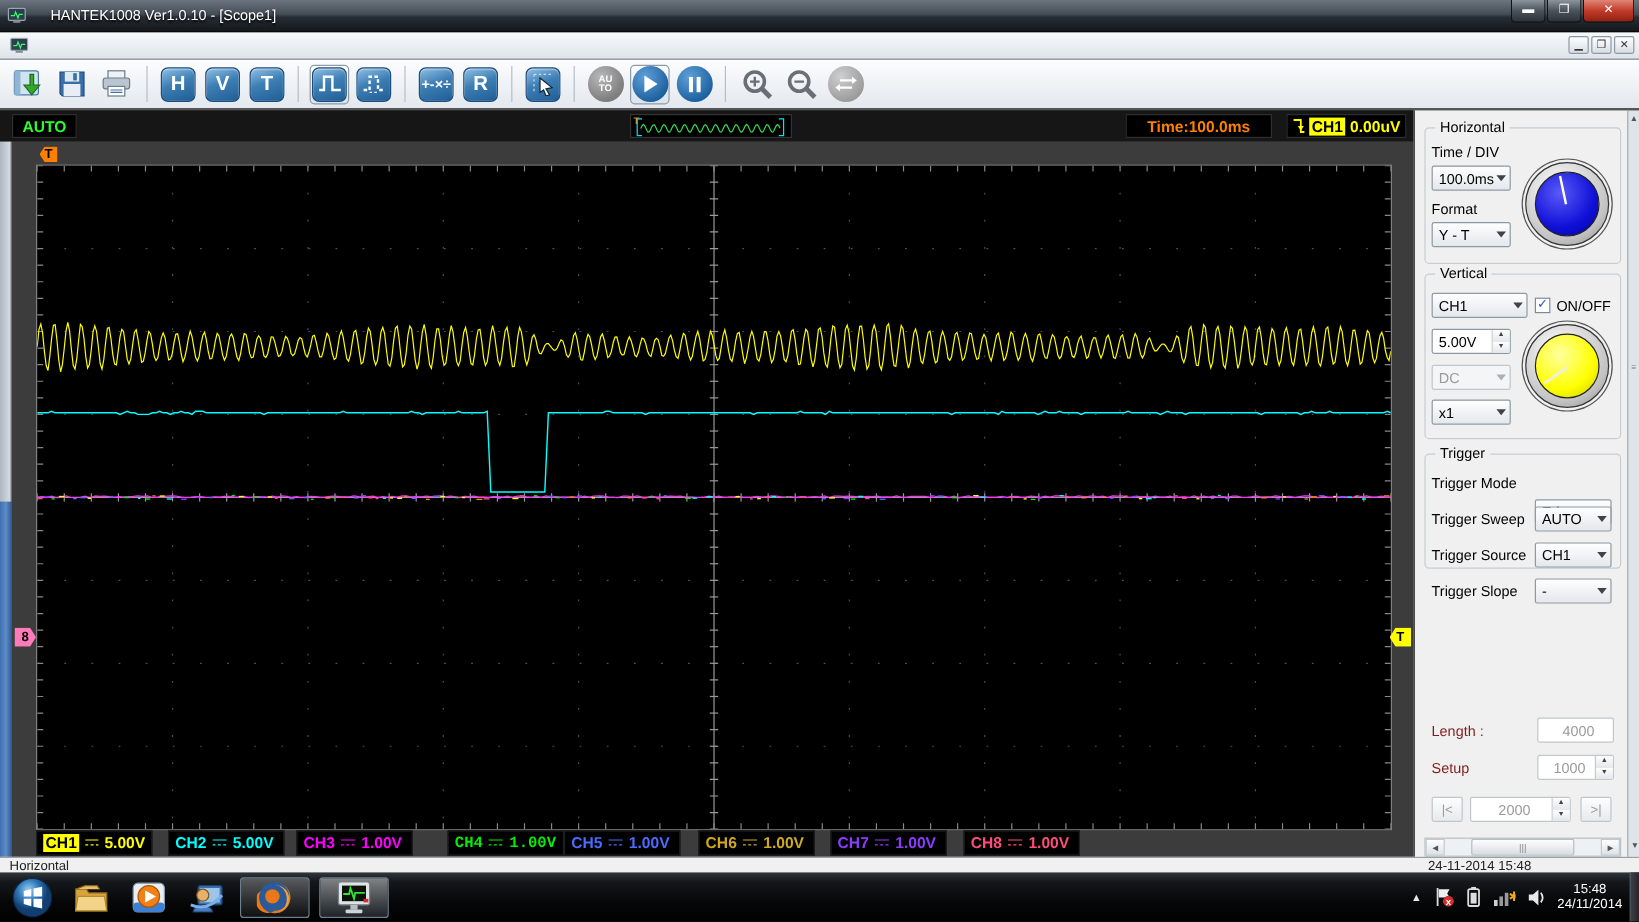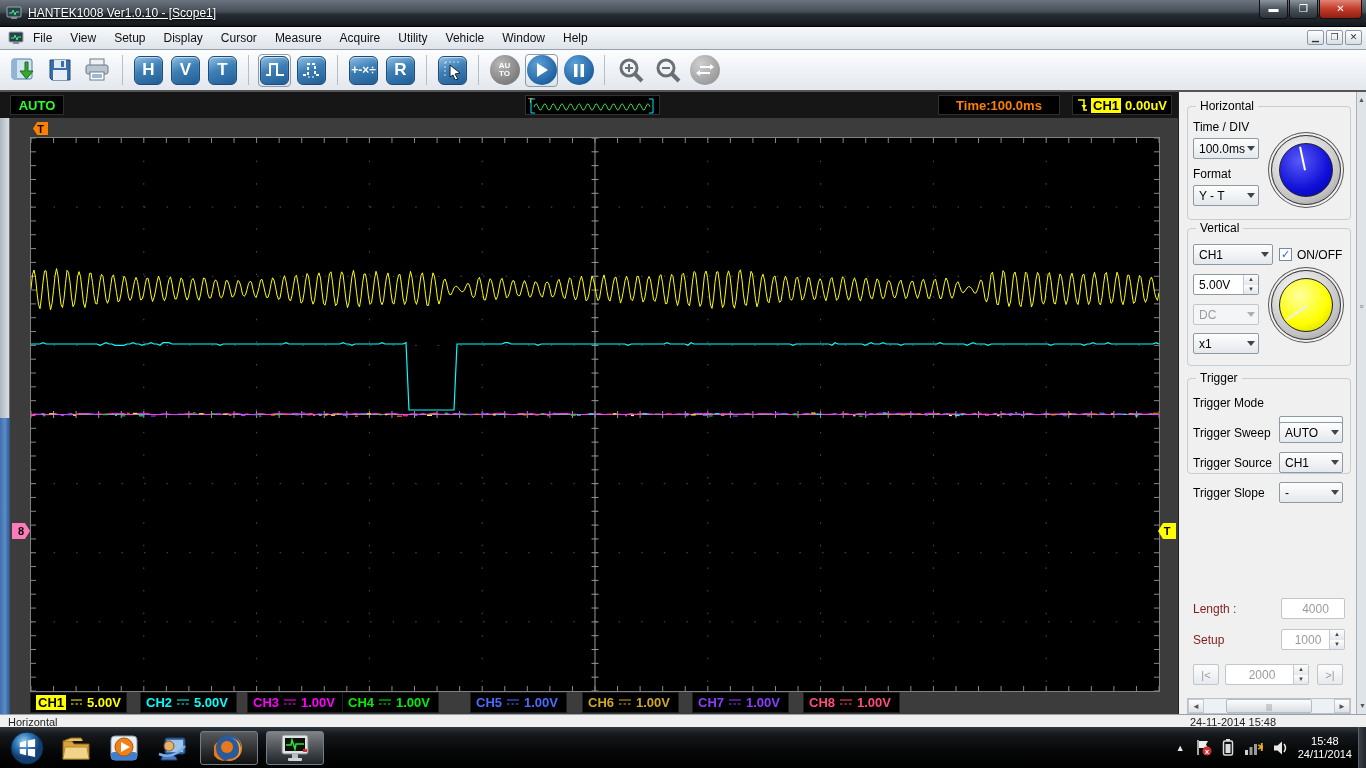--- a/index.html
+++ b/index.html
@@ -4,21 +4,21 @@
 <style>
   * { margin:0; padding:0; box-sizing:border-box; }
   html,body { width:1366px; height:768px; overflow:hidden; background:#000;
     font-family:"Liberation Sans","DejaVu Sans",sans-serif; }
   #app { position:relative; width:1366px; height:768px; background:#3c3c3c; }
 
   
   .titlebar { position:absolute; left:0; top:0; width:1366px; height:27px;
     background:linear-gradient(#6b747e 0%,#454d57 45%,#272d35 55%,#14181d 100%);
     display:flex; align-items:center; padding-left:6px; border-bottom:1px solid #000; }
-  .titlebar .ttext { color:#fff; font-size:12px; margin-left:6px; text-shadow:0 1px 2px #000;text-decoration:underline; }
+  .titlebar .ttext { color:#fff; font-size:12px; margin-left:20px; text-shadow:0 1px 2px #000; }
   .winbtns { position:absolute; right:4px; top:0; display:flex; }
   .winbtn { width:29px; height:19px; border:1px solid #121212; border-top:none;
     border-radius:0 0 4px 4px; background:linear-gradient(#8b949d,#4a525a 50%,#2c333b);
     color:#fff; font-size:10px; text-align:center; line-height:18px; margin-left:1px; }
   .winbtn.close { width:43px; background:linear-gradient(#e08476,#c23b2a 50%,#8f1f12); }
 
   
   .menubar { position:absolute; left:0; top:27px; width:1366px; height:23px;
     background:linear-gradient(#f7f9fb,#dee4ea); border-bottom:1px solid #98a0a8;
     display:flex; align-items:center; font-size:12px; color:#111; }
@@ -155,33 +155,20 @@
       <div class="winbtn close">✕</div>
     </div>
   </div>
 
   <div class="menubar">
     <svg width="16" height="14" style="margin-left:8px">
         <rect x="1" y="1" width="14" height="10" rx="1" fill="#2c3e50" stroke="#9aa" stroke-width="1"></rect>
         <polyline points="3,7 6,7 7,4 9,9 10,6 13,6" stroke="#3f6" stroke-width="1" fill="none"></polyline>
         <rect x="5" y="11" width="6" height="2" fill="#889"></rect>
       </svg>
-    <div id="menu-items" style="display:flex">
-        <div class="mitem">File</div>
-        <div class="mitem">View</div>
-        <div class="mitem">Setup</div>
-        <div class="mitem">Display</div>
-        <div class="mitem">Cursor</div>
-        <div class="mitem">Measure</div>
-        <div class="mitem">Acquire</div>
-        <div class="mitem">Utility</div>
-        <div class="mitem">Vehicle</div>
-        <div class="mitem">Window</div>
-        <div class="mitem">Help</div>
-      </div>
     <div class="mdibtns">
       <div class="mdibtn">▁</div>
       <div class="mdibtn">❐</div>
       <div class="mdibtn">✕</div>
     </div>
   </div>
 
   <div class="toolbar">
     <div class="tbtn">
       <svg width="28" height="28">
@@ -764,21 +751,21 @@
           <span style="color: rgb(0, 255, 255);">5.00V</span>
         </div>
         <div class="chbox" style="left: 237px; width: 97px;">
           <span class="chname" style="color: rgb(255, 0, 255);">CH3</span>
           <svg width="12" height="9">
             <line x1="0" y1="2" x2="12" y2="2" stroke="#ff00ff"></line>
             <line x1="0" y1="6" x2="12" y2="6" stroke="#ff00ff" stroke-dasharray="2.5 2"></line>
           </svg>
           <span style="color: rgb(255, 0, 255);">1.00V</span>
         </div>
-        <div class="chbox" style="left: 332px; width: 97px;">
+        <div class="chbox" style="left: 363px; width: 97px; font-family: Liberation Mono, monospace;">
           <span class="chname" style="color: rgb(0, 238, 0);">CH4</span>
           <svg width="12" height="9">
             <line x1="0" y1="2" x2="12" y2="2" stroke="#00ee00"></line>
             <line x1="0" y1="6" x2="12" y2="6" stroke="#00ee00" stroke-dasharray="2.5 2"></line>
           </svg>
           <span style="color: rgb(0, 238, 0);">1.00V</span>
         </div>
         <div class="chbox" style="left: 460px; width: 97px;">
           <span class="chname" style="color: rgb(74, 108, 255);">CH5</span>
           <svg width="12" height="9">

